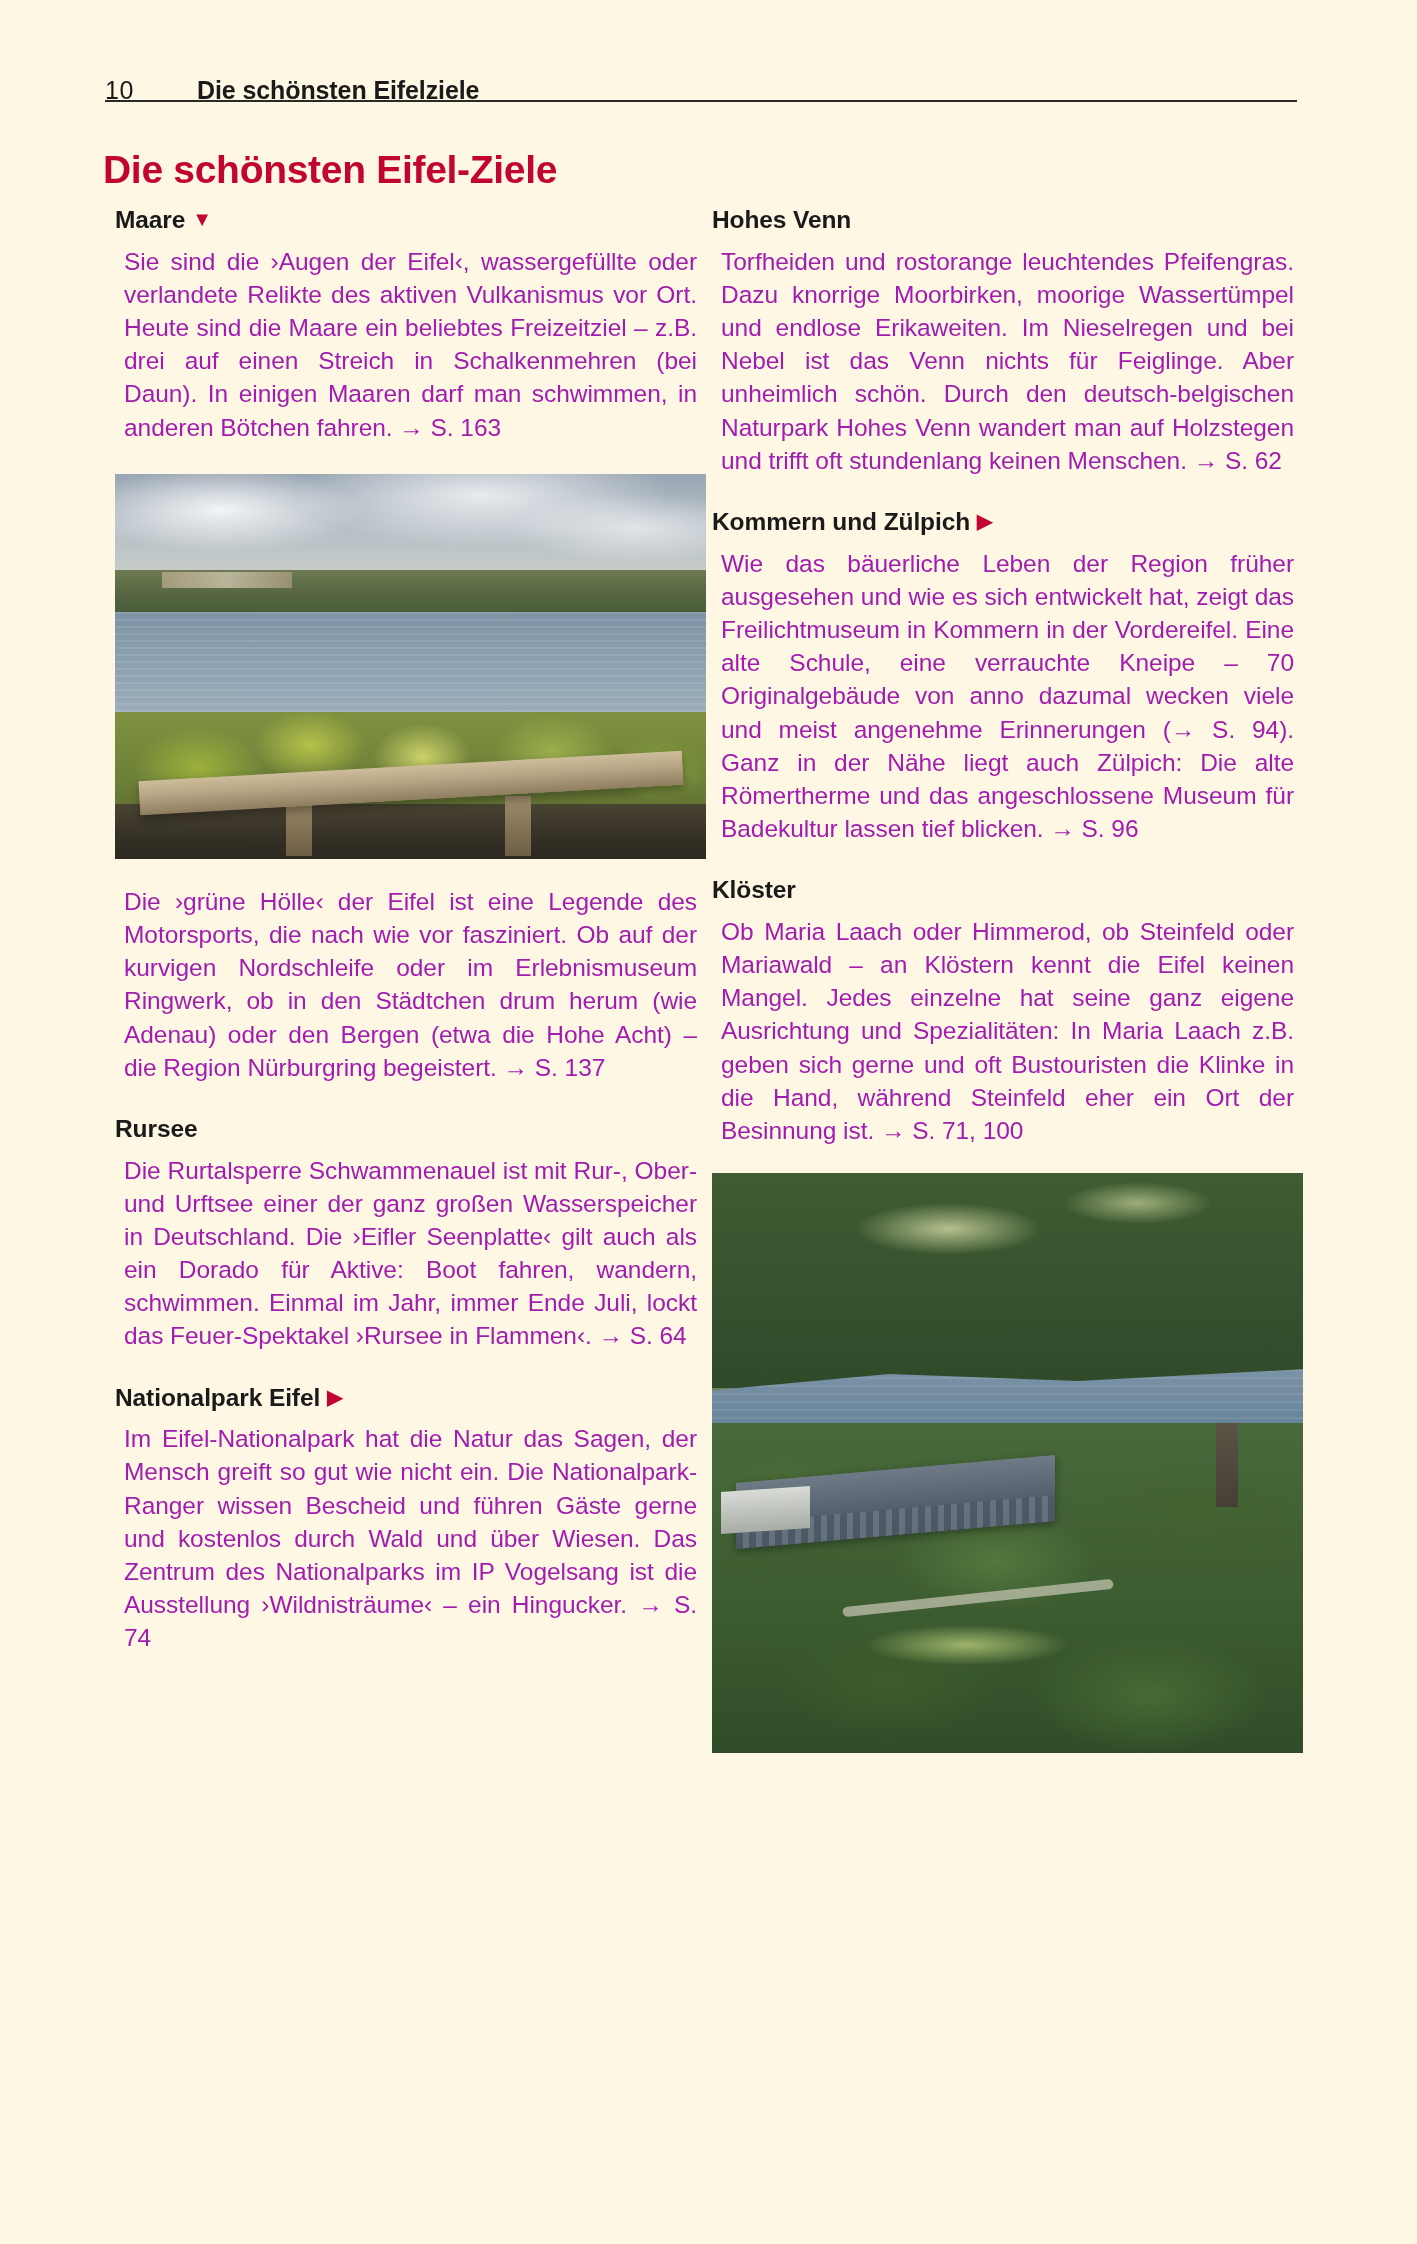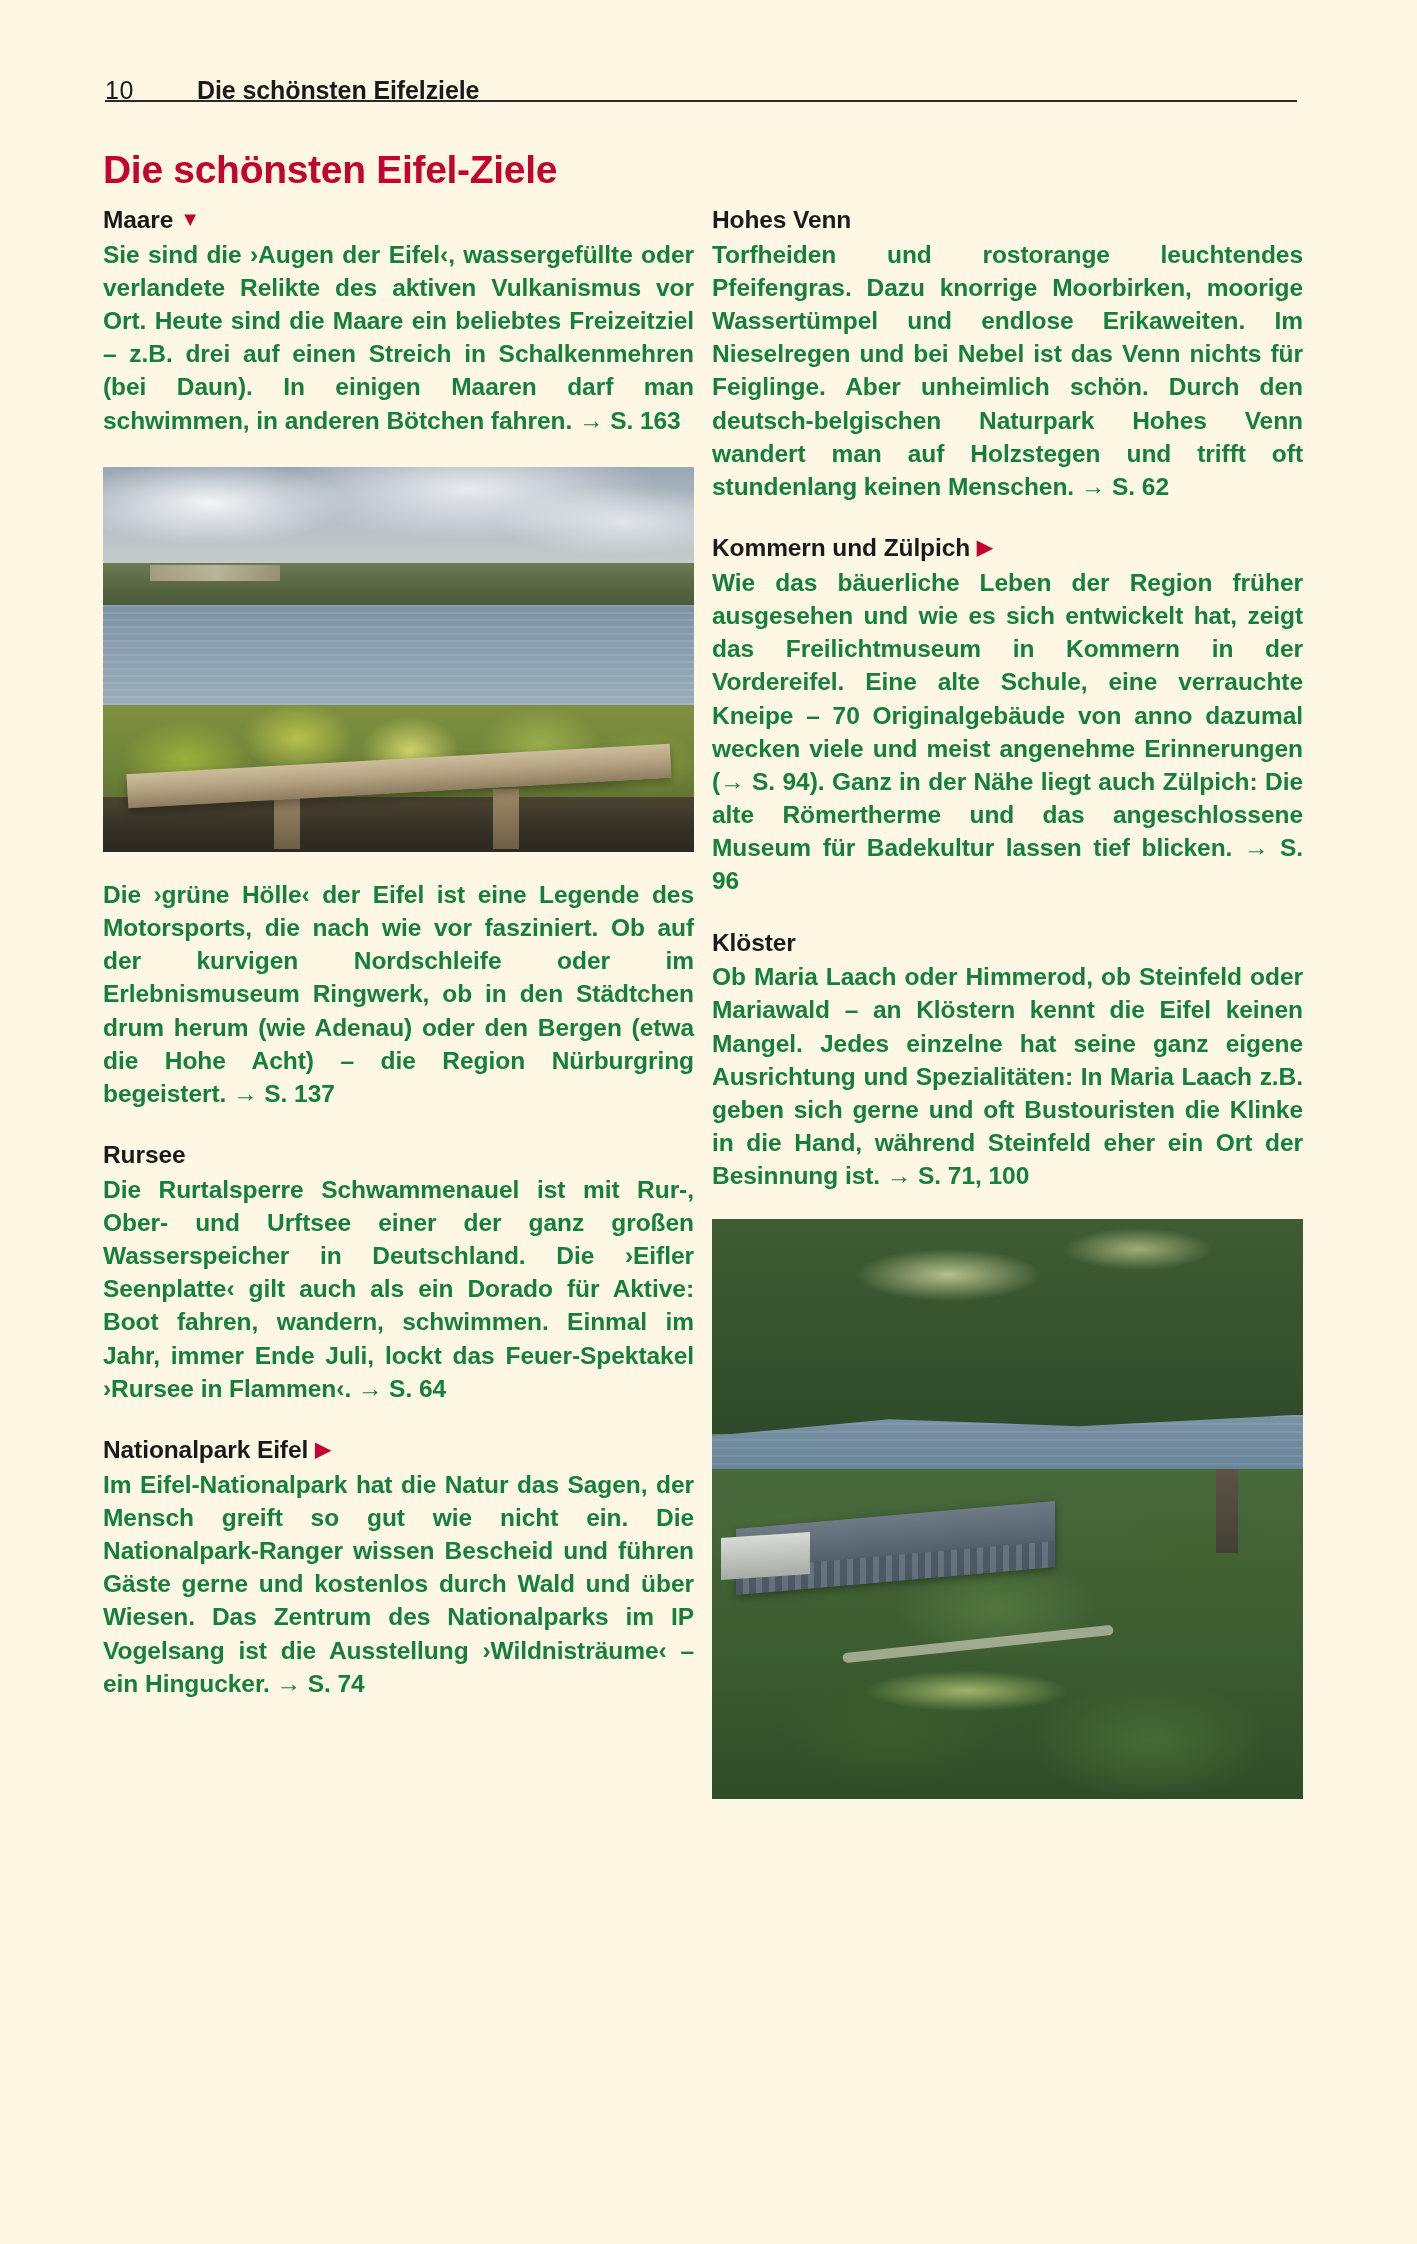--- a/index.html
+++ b/index.html
@@ -62,50 +62,49 @@
     color: #c20430;
     letter-spacing: -0.3px;
   }
 
   
   .col {
     position: absolute;
     top: 205px;
     width: 591px;
   }
-  .col-left  { left: 103px; }
+  .col-left  { left: 115px; }
   .col-right { left: 712px; }
 
   h3.sec-head {
     margin: 0 0 2px 0;
     font-size: 24.5px;
     font-weight: 700;
     color: #1a1a1a;
     letter-spacing: -0.1px;
     line-height: 1.25;
   }
   .marker {
     display: inline-block;
     margin-left: 7px;
     color: #c20430;
     font-size: 20px;
     line-height: 1;
     position: relative;
     top: -2px;
   }
   p.body {
-    margin: 0;
+    margin: 9px;
     font-size: 24.5px;
     line-height: 1.355;
-    color: #15803d;
+    color: #a21caf;
     text-align: justify;
     text-justify: inter-word;
     hyphens: manual;
     letter-spacing: -0.05px;
-    font-weight: bold;
   }
   .sec { margin-bottom: 30px; }
   .sec:last-child { margin-bottom: 0; }
   .sec.tight { margin-bottom: 26px; }
 
   
   .photo {
     position: relative;
     width: 591px;
     overflow: hidden;

